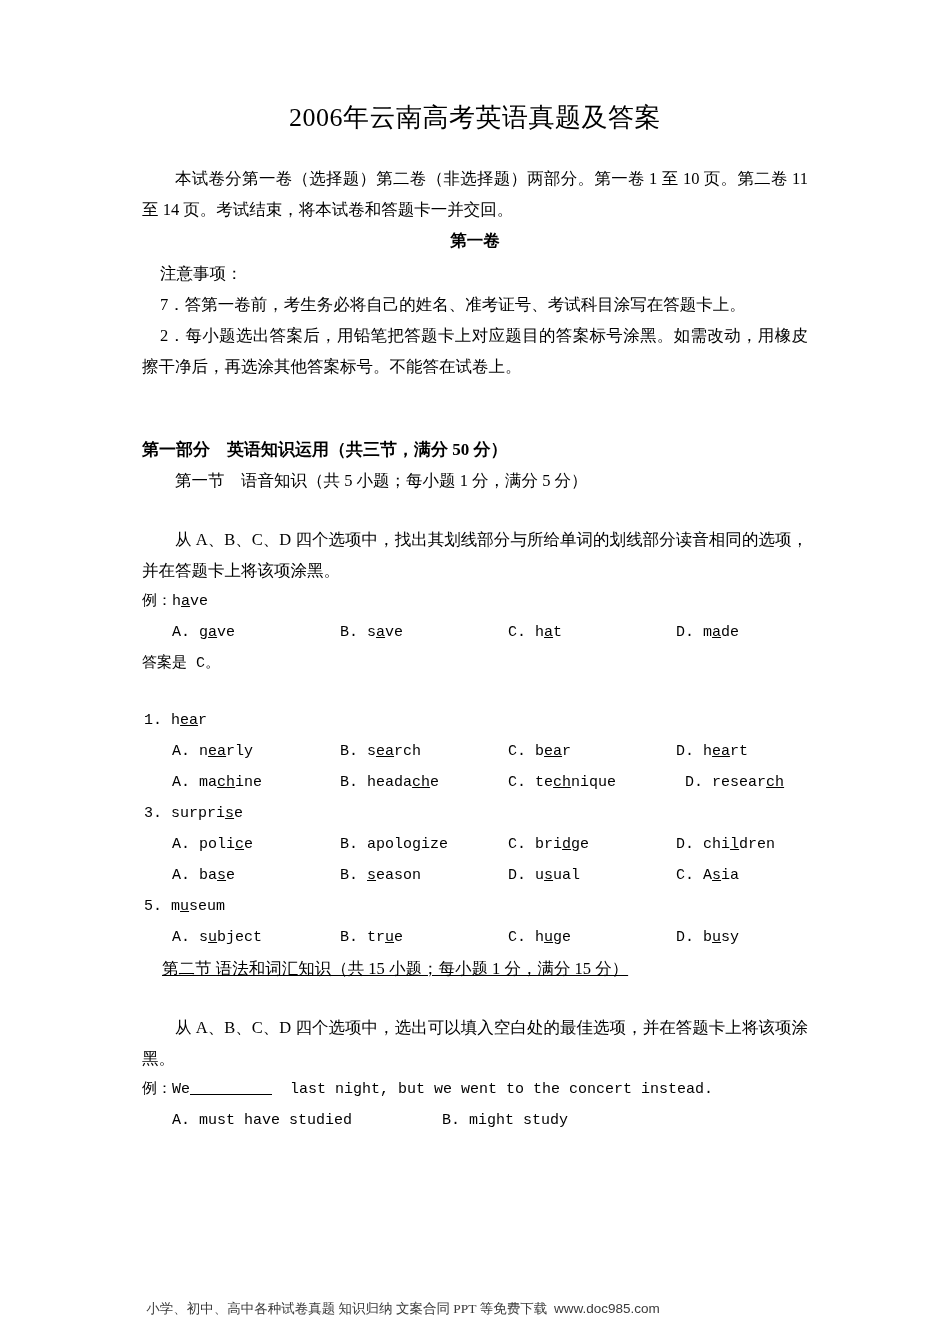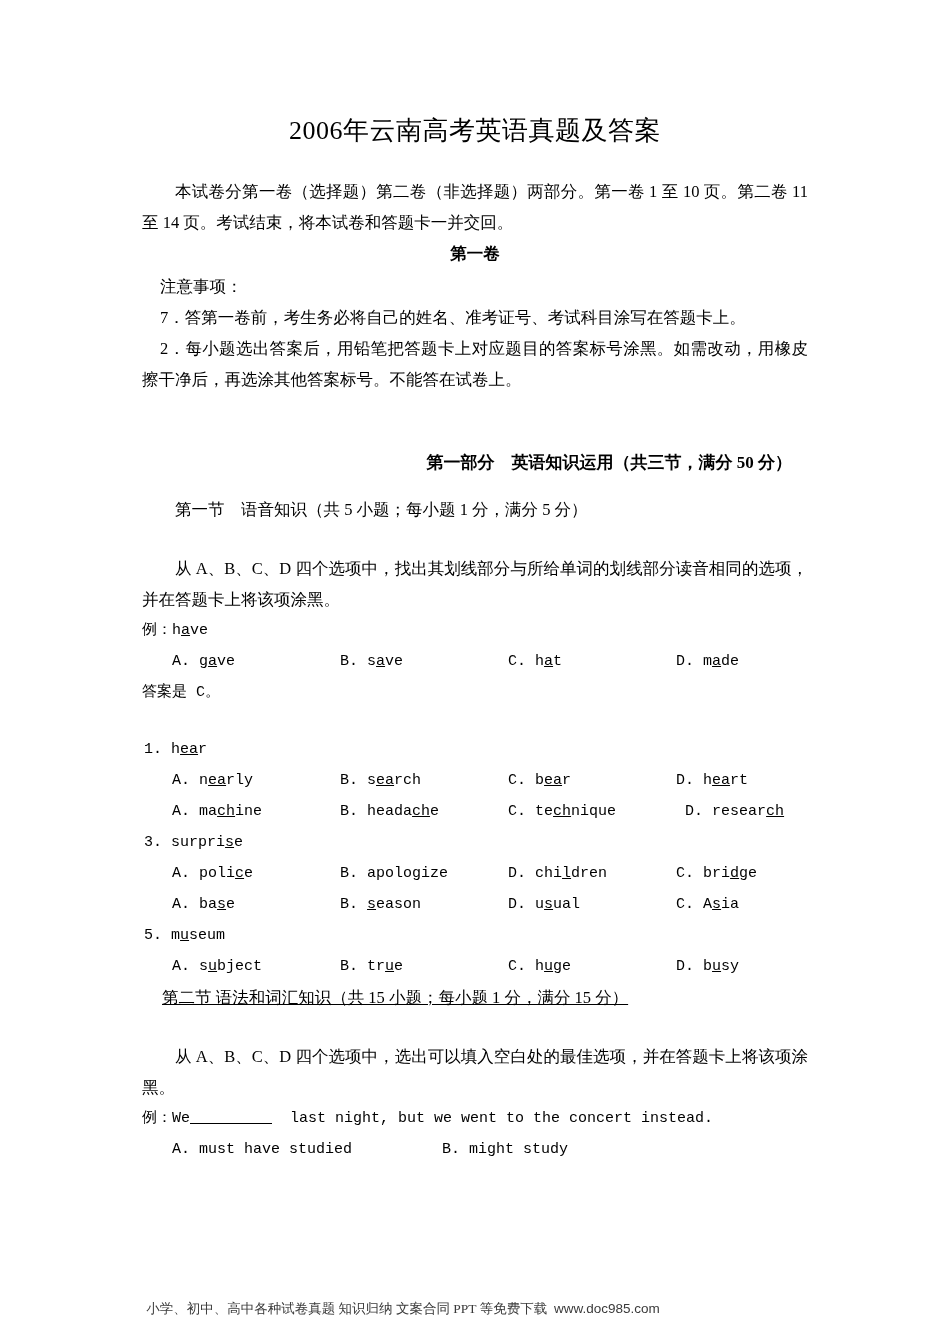--- a/index.html
+++ b/index.html
@@ -14,21 +14,21 @@
     font-family: "Liberation Serif", serif;
     color: #000000;
     overflow: hidden;
   }
   .page {
     position: absolute;
     left: 0; top: 0;
     width: 950px;
     height: 1344px;
     box-sizing: border-box;
-    padding: 13px 142px;
+    padding: 0 142px;
   }
   .title {
     margin-top: 100px;
     font-size: 26px;
     font-family: "Liberation Serif", serif;
     font-weight: normal;
     text-align: center;
     letter-spacing: 0.5px;
   }
   .para {
@@ -50,25 +50,25 @@
     margin: 0;
   }
   .p-notice {
     margin-top: 2px;
     text-indent: 18px;
   }
   .p-item {
     text-indent: 18px;
   }
   .section-title {
-    text-align: right;
+    text-align: left;
     font-weight: bold;
     font-size: 17px;
     line-height: 31px;
-    margin: 16px;
+    margin: 0;
     margin-top: 52px;
   }
   .u {
     text-decoration: underline;
   }
   .opt-row {
     display: flex;
     font-family: "Liberation Mono", monospace;
     font-size: 15px;
     line-height: 31px;
@@ -188,22 +188,22 @@
     <span><span>C.</span>&nbsp;<span>te</span><span class="u">ch</span><span>nique</span></span>
     <span>&nbsp;<span>D.</span>&nbsp;<span>resear</span><span class="u">ch</span><span></span></span>
   </div>
 
   <div class="q-row">
     <span>3.</span>&nbsp;<span>surpri</span><span class="u">s</span><span>e</span>
   </div>
   <div class="opt-row">
     <span><span>A.</span>&nbsp;<span>poli</span><span class="u">c</span><span>e</span></span>
     <span><span>B.</span>&nbsp;<span>apolo</span><span class="u">g</span><span>ize</span></span>
+    <span><span>C.</span>&nbsp;<span>bri</span><span class="u">d</span><span>ge</span></span>
     <span><span>D.</span>&nbsp;<span>chi</span><span class="u">l</span><span>dren</span></span>
-    <span><span>C.</span>&nbsp;<span>bri</span><span class="u">d</span><span>ge</span></span>
   </div>
 
   <div class="opt-row">
     <span><span>A.</span>&nbsp;<span>ba</span><span class="u">s</span><span>e</span></span>
     <span><span>B.</span>&nbsp;<span></span><span class="u">s</span><span>eason</span></span>
     <span><span>D.</span>&nbsp;<span>u</span><span class="u">s</span><span>ual</span></span>
     <span><span>C.</span>&nbsp;<span>A</span><span class="u">s</span><span>ia</span></span>
   </div>
 
   <div class="q-row">

